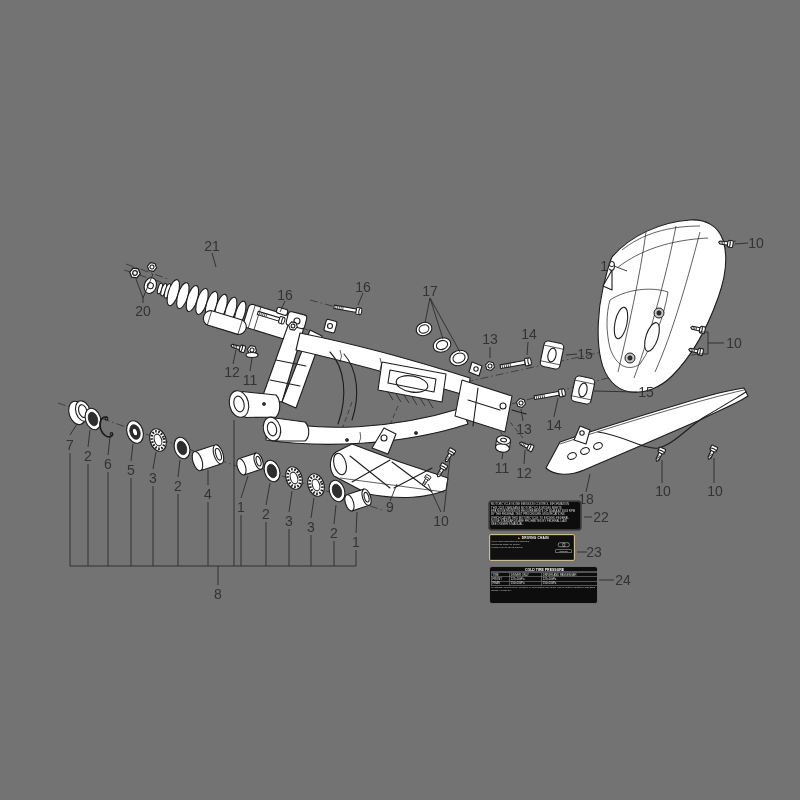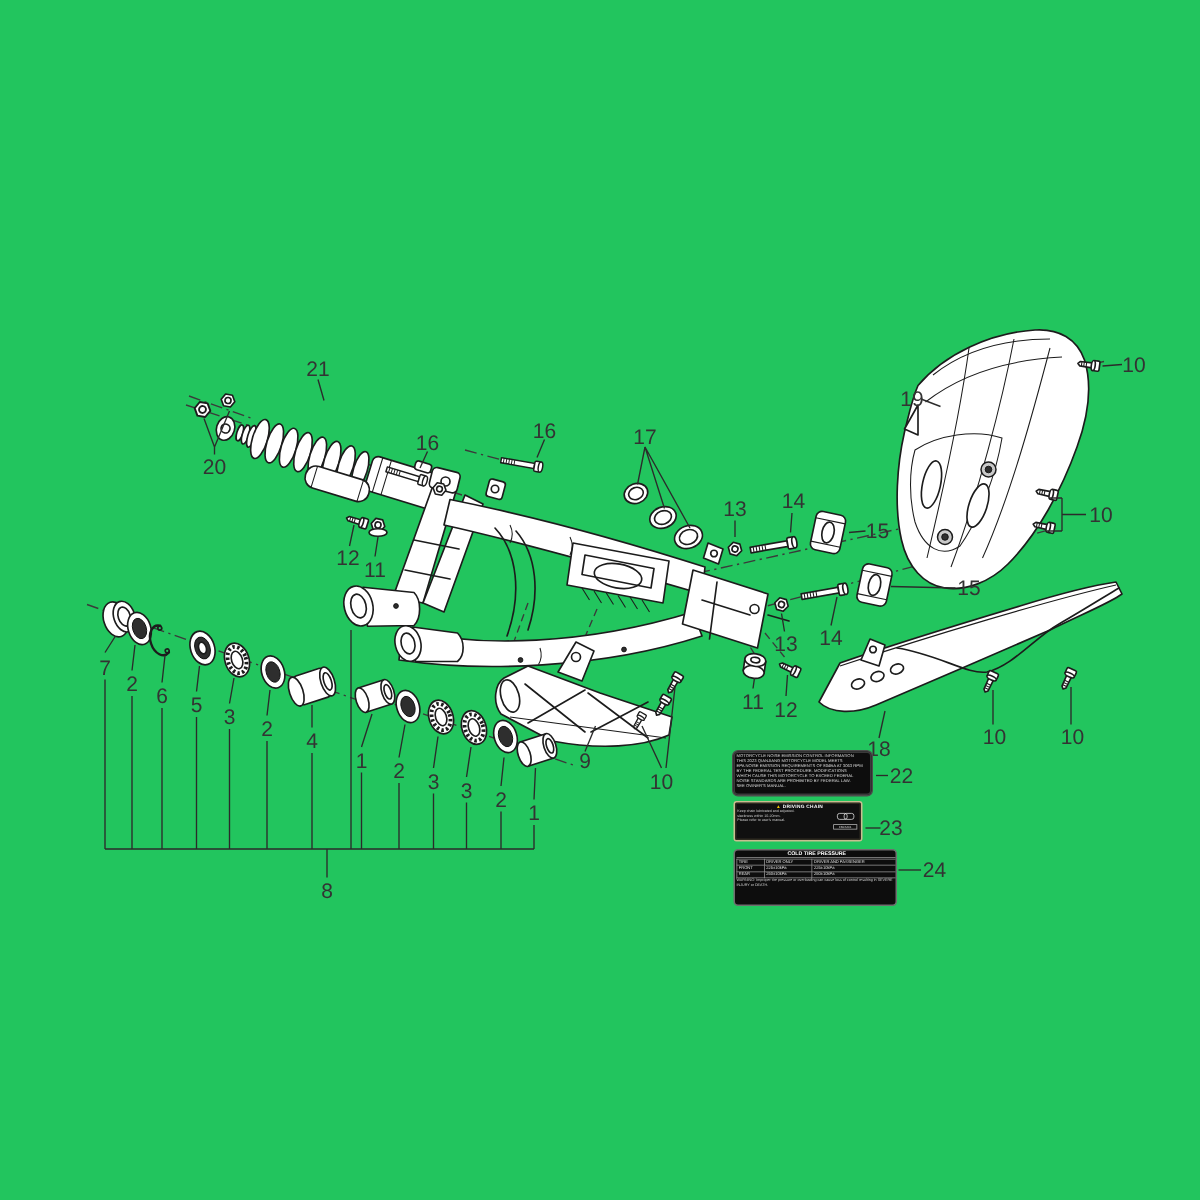--- a/index.html
+++ b/index.html
@@ -1,17 +1,17 @@
 <!DOCTYPE html>
 <html><head>
 <meta charset="utf-8">
 <style>
   html,body{margin:0;padding:0;background:#ffffff;width:800px;height:800px;overflow:hidden;
             font-family:"Liberation Sans",sans-serif;}
-  #stage{position:relative;width:800px;height:800px;background:#22c55e;}
+  #stage{position:relative;width:800px;height:800px;background:#737373;}
   svg{position:absolute;left:0;top:0;}
   .ln{fill:none;stroke:#1c1c1c;stroke-width:1.1;stroke-linecap:round;stroke-linejoin:round;}
   .thin{fill:none;stroke:#1c1c1c;stroke-width:0.7;}
   .fw{fill:#ffffff;stroke:#1c1c1c;stroke-width:1.1;stroke-linejoin:round;}
   .fd{fill:#2e2e2e;stroke:#111;stroke-width:0.6;}
   .fg{fill:#c9c9c9;stroke:#1c1c1c;stroke-width:1;}
   .dash{fill:none;stroke:#3a3a3a;stroke-width:0.9;stroke-dasharray:8 3 1.5 3;}
   .sdash{fill:none;stroke:#3a3a3a;stroke-width:0.9;stroke-dasharray:5 3;}
   .leader{fill:none;stroke:#2b2b2b;stroke-width:0.9;}
   .callout{font:14px "Liberation Sans",sans-serif;fill:#333;text-anchor:middle;}

